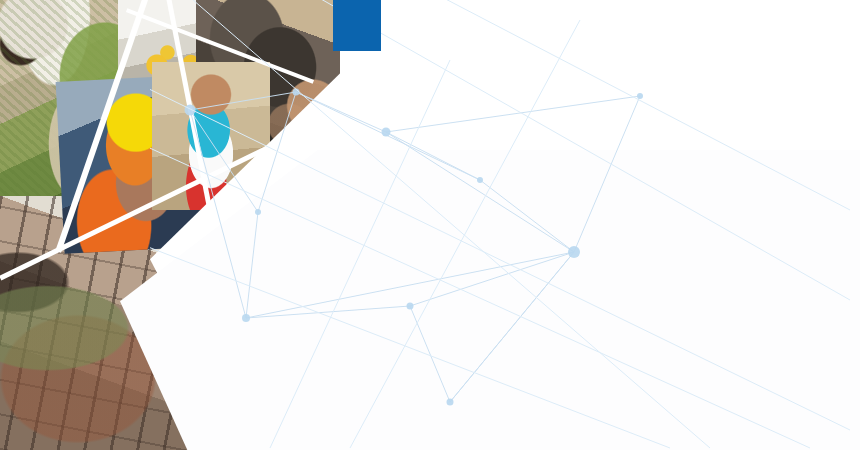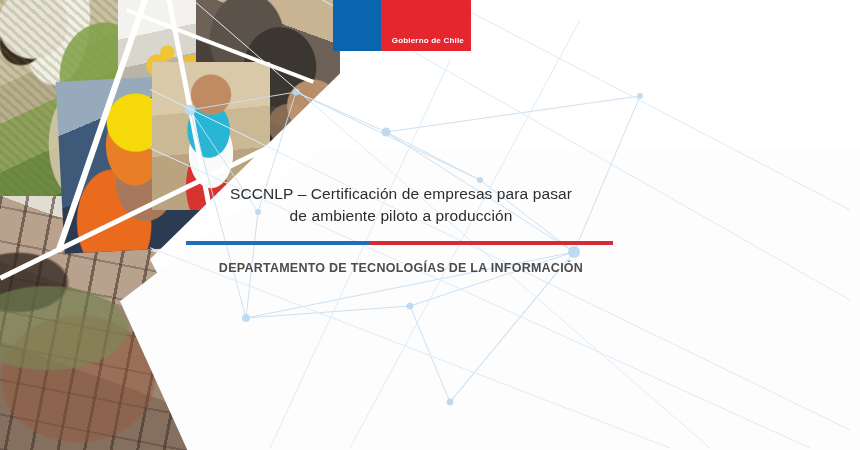--- a/index.html
+++ b/index.html
@@ -245,32 +245,16 @@
         <line x1="120" y1="-30" x2="700" y2="300"></line>
         <line x1="240" y1="-30" x2="700" y2="210"></line>
         <line x1="-20" y1="240" x2="520" y2="448"></line>
         <line x1="300" y1="60" x2="120" y2="448"></line>
         <line x1="430" y1="20" x2="200" y2="448"></line>
       </g>
   </svg>
 
   <div class="logo">
     <div class="logo-blue"></div>
-    <div class="logo-red">
-      <span class="logo-text">Gobierno de Chile</span>
-    </div>
   </div>
 
-  <div class="title-block">
-    <h1 class="doc-title">
-      <span>SCCNLP – Certificación de empresas para pasar</span><br>
-      <span>de ambiente piloto a producción</span>
-    </h1>
-
-    <div class="rule">
-      <div class="rule-blue"></div>
-      <div class="rule-red"></div>
-    </div>
-
-    <p class="dept">DEPARTAMENTO DE TECNOLOGÍAS DE LA INFORMACIÓN</p>
-  </div>
 
 </div>
 
 </body></html>

